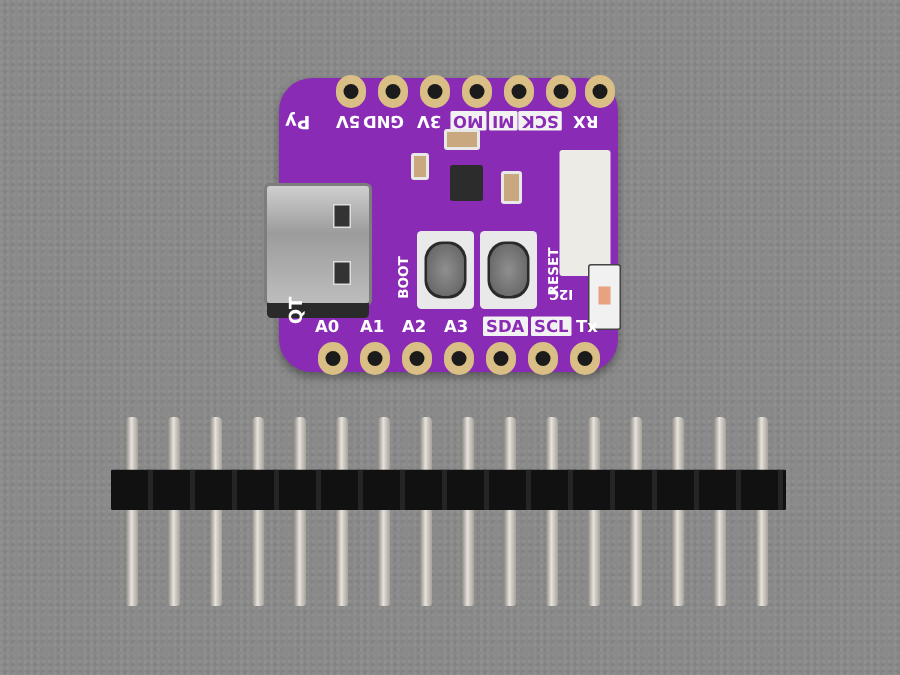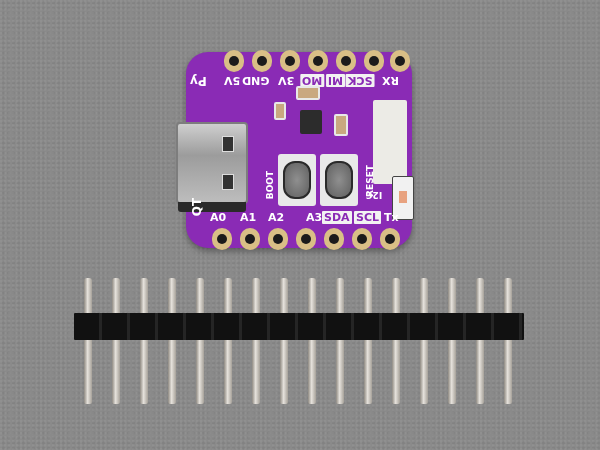--- a/index.html
+++ b/index.html
@@ -122,21 +122,21 @@
     <span class="vtext" style="left:70px; top:128px">BOOT</span>
     <span class="vtext" style="left:168px; top:124px">RESET</span>
 
     <div class="stemma"></div>
     <span class="vtext" style="left:180px; top:138px; transform:rotate(180deg)">I2C</span>
     <div class="led"></div>
 
     <span class="label bot" style="left:24px">A0</span>
     <span class="label bot" style="left:54px">A1</span>
     <span class="label bot" style="left:82px">A2</span>
-    <span class="label bot" style="left:120px">A3</span>
+    <span class="label bot" style="left:110px">A3</span>
     <span class="label bot boxed" style="left:136px">SDA</span>
     <span class="label bot boxed" style="left:168px">SCL</span>
     <span class="label bot" style="left:198px">Tx</span>
     <span class="label bot" style="left:2px; transform:rotate(-90deg); bottom:34px; font-size:12px">QT</span>
 
     <div class="pad bot" style="left:26px"></div>
     <div class="pad bot" style="left:54px"></div>
     <div class="pad bot" style="left:82px"></div>
     <div class="pad bot" style="left:110px"></div>
     <div class="pad bot" style="left:138px"></div>

